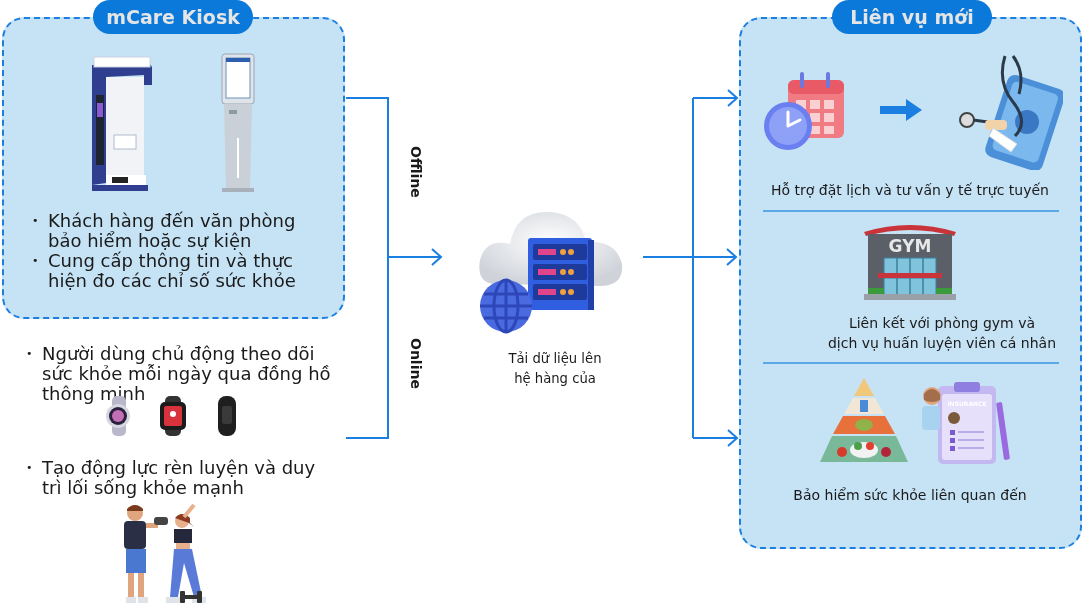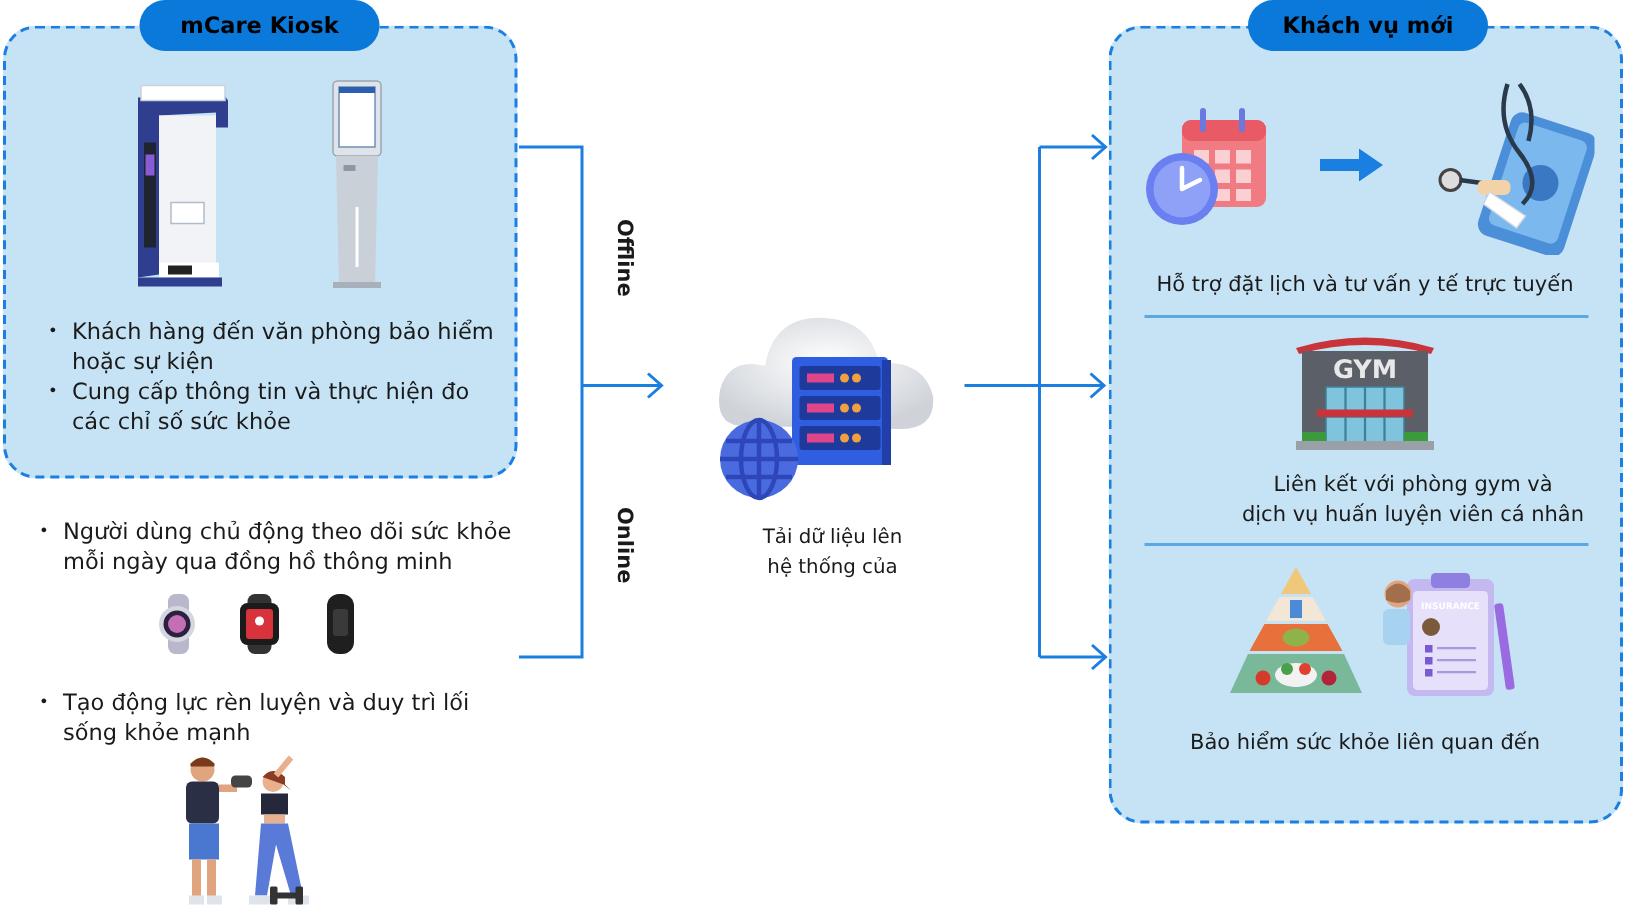--- a/index.html
+++ b/index.html
@@ -8,29 +8,29 @@
 
   .panel {
     position: absolute;
     background: #c6e3f5;
     border: 2px dashed #1a7fe0;
     border-radius: 22px;
   }
   .pill {
     position: absolute;
     background: #0a79d9;
-    color: #000000;
+    color: #e5e5e5;
     font-weight: bold;
-    font-size: 15px;
+    font-size: 19px;
     border-radius: 20px;
     text-align: center;
     line-height: 34px;
     height: 34px;
   }
-  .bullets { position: absolute; list-style: none; font-size: 15px; line-height: 20px; }
+  .bullets { position: absolute; list-style: none; font-size: 18px; line-height: 20px; }
   .bullets li { position: relative; padding-left: 16px; }
   .bullets li::before { content: "•"; position: absolute; left: 0; top: 0; font-size: 11px; }
 
   .vlabel {
     position: absolute;
     font-weight: bold;
     font-size: 14px;
     transform: rotate(90deg);
     transform-origin: left top;
     white-space: nowrap;
@@ -167,25 +167,25 @@
   <g stroke="#2d47b8" stroke-width="3" fill="none">
     <ellipse cx="30" cy="112" rx="12" ry="26"></ellipse>
     <line x1="4" y1="112" x2="56" y2="112"></line>
     <line x1="8" y1="100" x2="52" y2="100"></line>
     <line x1="8" y1="124" x2="52" y2="124"></line>
     <line x1="30" y1="86" x2="30" y2="138"></line>
   </g>
 </svg>
 <div class="center-text" style="left:470px; top:349px; width:170px;">
   <div>Tải dữ liệu lên</div>
-  <div>hệ thống của</div>
+  <div>hệ hàng của</div>
 </div>
 
 <div class="panel" style="left:739px; top:17px; width:343px; height:532px;"></div>
-<div class="pill" style="left:832px; top:0; width:160px;">Khách vụ mới</div>
+<div class="pill" style="left:832px; top:0; width:160px;">Liên vụ mới</div>
 
 <svg class="icon" style="left:762px; top:70px;" width="84" height="86" viewBox="0 0 84 86">
   <rect x="26" y="10" width="56" height="58" rx="6" fill="#f07b82"></rect>
   <rect x="26" y="10" width="56" height="14" rx="6" fill="#e85b66"></rect>
   <rect x="38" y="2" width="4" height="16" rx="2" fill="#6a78e0"></rect>
   <rect x="64" y="2" width="4" height="16" rx="2" fill="#6a78e0"></rect>
   <g fill="#fbd0d3">
     <rect x="34" y="30" width="10" height="9"></rect>
       <rect x="48" y="30" width="10" height="9"></rect>
       <rect x="62" y="30" width="10" height="9"></rect>

